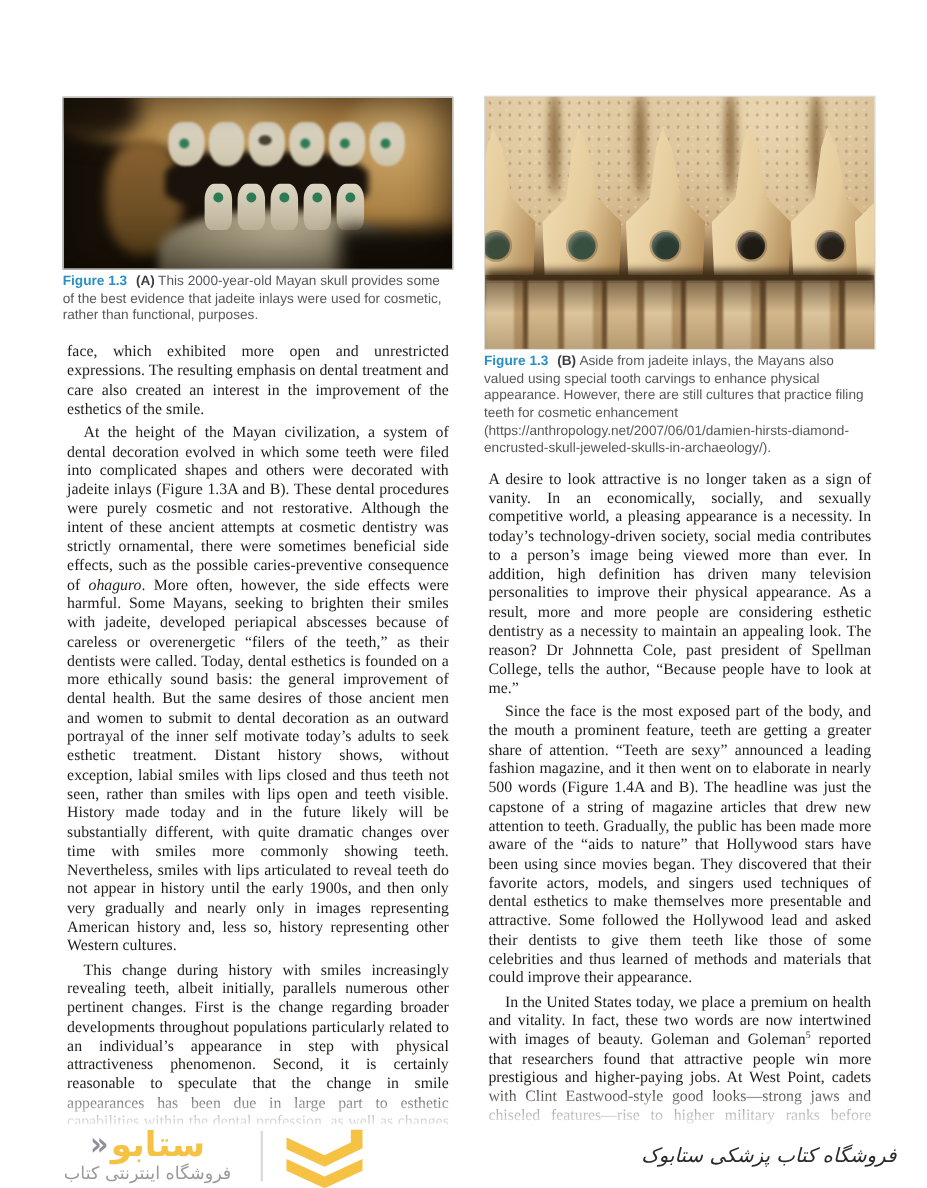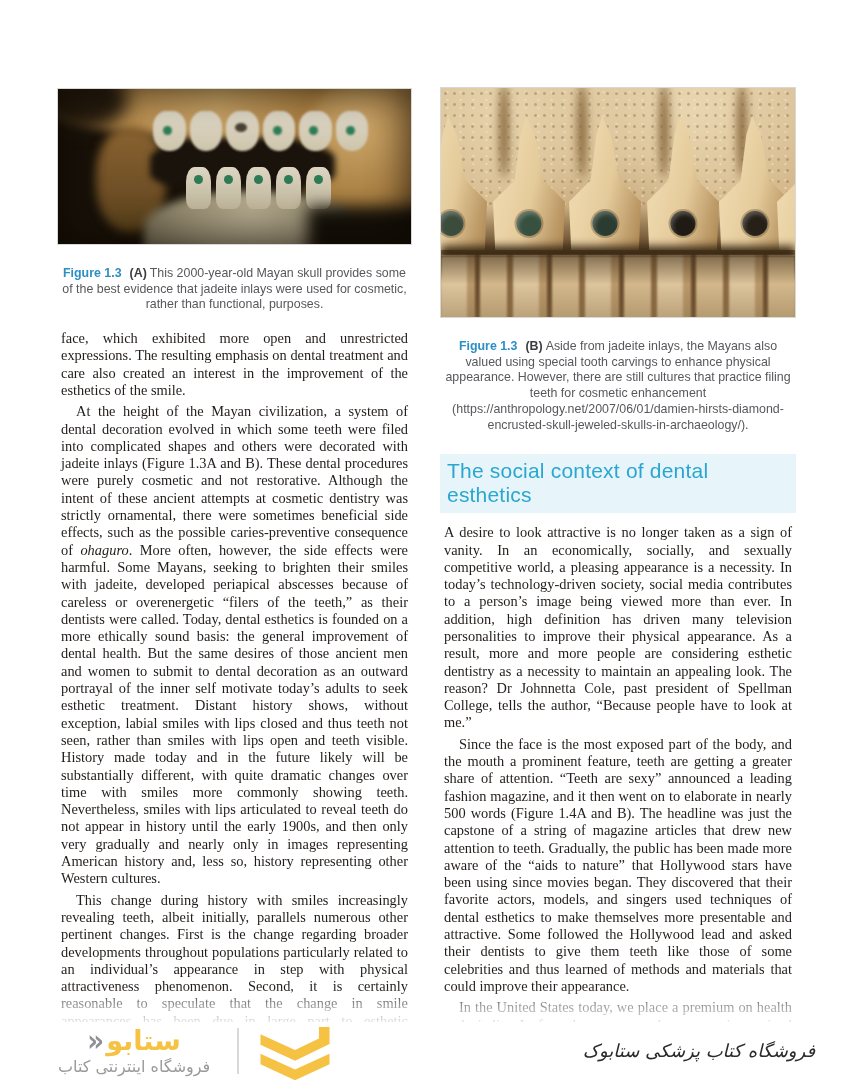--- a/index.html
+++ b/index.html
@@ -71,22 +71,22 @@
     box-shadow:inset 2px 3px 4px rgba(255,255,255,.25), 0 0 0 2px rgba(90,70,40,.35);}
   .pb-shadow{left:0;top:158px;width:100%;height:26px;background:#3e2c17;filter:blur(4px);}
   .pb-roots{left:0;top:168px;width:100%;height:63px;filter:blur(1px);
     background:repeating-linear-gradient(90deg,
       #dcc49c 0 26px,#b9986a 26px 34px,#6b4e2e 34px 39px,
       #d4b88c 39px 66px,#8a6a42 66px 72px);}
   .pb-rootshade{left:0;top:168px;width:100%;height:63px;
     background:linear-gradient(rgba(62,44,23,.55),rgba(62,44,23,0) 45%,rgba(120,94,58,.35) 100%);}
 
   
-  .caption{margin-top:21px;font-family:"Liberation Sans",sans-serif;font-size:12.4px;
-    line-height:15.7px;color:#57585c;text-align:center;}
+  .caption{margin-top:3px;font-family:"Liberation Sans",sans-serif;font-size:12.4px;
+    line-height:15.7px;color:#57585c;text-align:left;}
   .figlabel{color:#2b8fc4;font-weight:bold;margin-right:8px;}
   .figletter{color:#3c3d40;font-weight:bold;margin-right:3px;}
 
   
   .section-heading{margin:21px 0 11px 0;padding:5px 7px 6px 7px;background:#e7f4f9;
     font-family:"Liberation Sans",sans-serif;font-weight:normal;
     font-size:21px;letter-spacing:.2px;color:#2aa7d0;}
 
   
   .bodytext{margin-top:17px;font-size:14.4px;line-height:17.3px;text-align:justify;color:#221d1a;}
@@ -97,21 +97,21 @@
 
   
   .bottom-fade{position:absolute;left:0;top:988px;width:843px;height:40px;z-index:5;
     background:linear-gradient(rgba(255,255,255,0) 0%,rgba(255,255,255,.55) 45%,#ffffff 100%);}
   .footer{position:absolute;left:0;top:1022px;width:843px;height:58px;background:#ffffff;z-index:6;
     display:flex;align-items:center;justify-content:space-between;padding:0 28px 0 58px;box-sizing:border-box;
     font-family:"DejaVu Sans","Liberation Sans",sans-serif;}
   .logo-cluster{display:flex;align-items:center;}
   .logo-block{display:flex;flex-direction:column;align-items:center;margin-right:14px;}
   .logo-word{display:flex;align-items:center;direction:rtl;}
-  .logo-word .wordmark{color:#f5c243;font-weight:bold;font-size:27px;line-height:28px;}
+  .logo-word .wordmark{color:#f5c243;font-weight:bold;font-size:31px;line-height:28px;}
   .logo-word .gray-k{color:#8e9196;font-weight:bold;font-size:26px;line-height:26px;margin-right:2px;transform:scaleY(1.15);}
   .logo-tagline{margin-top:2px;font-size:16px;color:#9a9a9a;direction:rtl;}
   .logo-divider{width:2px;height:46px;background:#d9d9d9;margin:0 13px;}
   .footer-right{text-align:right;}
   .store-title-fa{font-size:18px;color:#2b2b2b;direction:rtl;line-height:24px;font-style:italic;}
   .url-line{font-family:"Liberation Sans",sans-serif;font-size:22px;font-weight:bold;
     letter-spacing:7px;color:#3a3a3a;line-height:26px;}
   .url-line .yellow{color:#f0b42c;}
 </style>
 </head>
@@ -180,21 +180,20 @@
           <div class="pb-dot" style="background:#262019;"></div>
         </div>
       <div class="pb-tooth" style="left:336px;"></div>
       <div class="pb-shadow"></div>
       <div class="pb-roots"></div>
       <div class="pb-rootshade"></div>
     </div>
     <p class="caption">
       <span class="figlabel">Figure 1.3</span><span class="figletter">(B)</span><span>Aside from jadeite inlays, the Mayans also valued using special tooth carvings to enhance physical appearance. However, there are still cultures that practice filing teeth for cosmetic enhancement (https://anthropology.net/2007/06/01/damien-hirsts-diamond-encrusted-skull-jeweled-skulls-in-archaeology/).</span>
     </p>
-    <h2 class="section-heading">The social context of dental esthetics</h2>
     <div class="bodytext" style="margin-top:10px;">
       <p>A desire to look attractive is no longer taken as a sign of vanity. In an economically, socially, and sexually competitive world, a pleasing appearance is a necessity. In today’s technology-driven society, social media contributes to a person’s image being viewed more than ever. In addition, high definition has driven many television personalities to improve their physical appearance. As a result, more and more people are considering esthetic dentistry as a necessity to maintain an appealing look. The reason? Dr Johnnetta Cole, past president of Spellman College, tells the author, “Because people have to look at me.”</p>
       <p class="indent">Since the face is the most exposed part of the body, and the mouth a prominent feature, teeth are getting a greater share of attention. “Teeth are sexy” announced a leading fashion magazine, and it then went on to elaborate in nearly 500 words (Figure 1.4A and B). The headline was just the capstone of a string of magazine articles that drew new attention to teeth. Gradually, the public has been made more aware of the “aids to nature” that Hollywood stars have been using since movies began. They discovered that their favorite actors, models, and singers used techniques of dental esthetics to make themselves more presentable and attractive. Some followed the Hollywood lead and asked their dentists to give them teeth like those of some celebrities and thus learned of methods and materials that could improve their appearance.</p>
       <p class="indent"><span>In the United States today, we place a premium on health and vitality. In fact, these two words are now intertwined with images of beauty. Goleman and Goleman</span><sup>5</sup><span> reported that researchers found that attractive people win more prestigious and higher-paying jobs. At West Point, cadets with Clint Eastwood-style good looks—strong jaws and chiseled features—rise to higher military ranks before graduation than their classmates. They also found that good-looking criminals were less likely to be caught;</span></p>
     </div>
   </div>
 
   <div class="bottom-fade"></div>
 
   <div class="footer">

